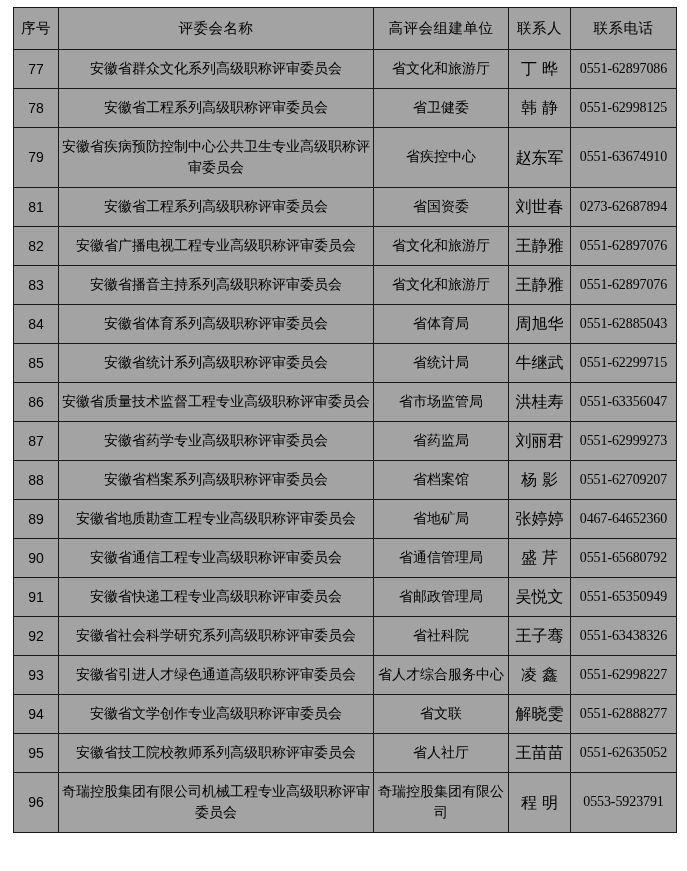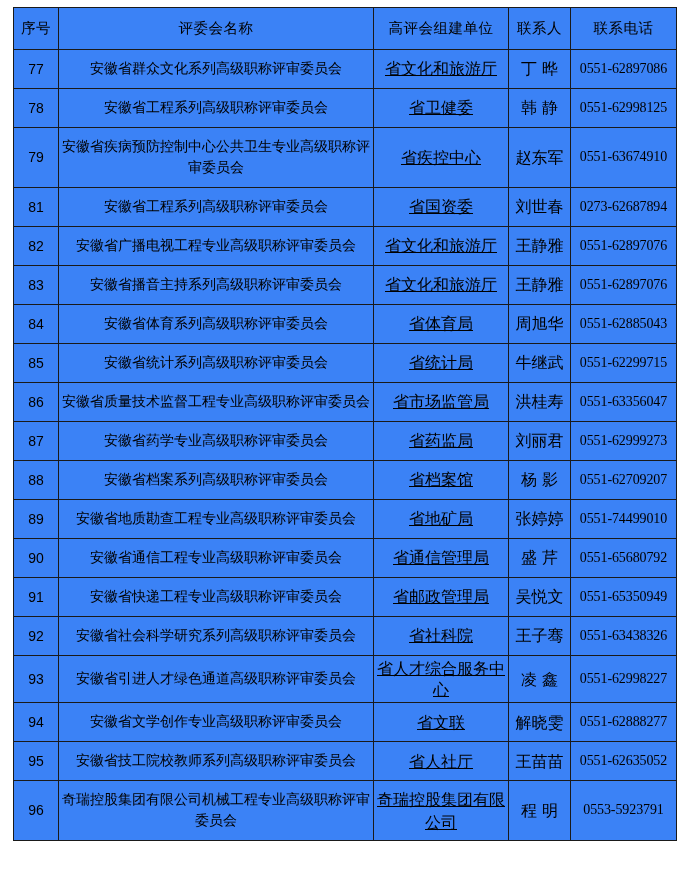--- a/index.html
+++ b/index.html
@@ -21,21 +21,21 @@
     background: #ffffff;
     box-sizing: border-box;
   }
   table.committee-table {
     position: absolute;
     left: 13px;
     top: 7px;
     width: 663px;
     border-collapse: collapse;
     table-layout: fixed;
-    background: #3b82f6;
+    background: #a3a3a3;
     padding-left: 8px;
   }
   table.committee-table td,
   table.committee-table th {
     border: 1px solid #1a1a1a;
     padding: 2px 3px;
     text-align: center;
     vertical-align: middle;
     line-height: 1.32;
     font-weight: normal;
@@ -61,22 +61,21 @@
   }
   tbody td.seq {
     font-family: Liberation Sans, sans-serif;
     font-size: 14px;
   }
   tbody td.name {
     font-size: 14px;
     font-family: Liberation Serif, serif;
   }
   tbody td.unit {
-    font-size: 16px;
-    text-decoration: underline;
+    font-size: 14px;
   }
   tbody td.person {
     font-size: 16px;
   }
   tbody td.phone {
     font-family: Liberation Serif, serif;
     font-size: 14px;
     letter-spacing: -0.1px;
   }
   
@@ -185,21 +184,21 @@
           <td class="name">安徽省档案系列高级职称评审委员会</td>
           <td class="unit">省档案馆</td>
           <td class="person spaced">杨影</td>
           <td class="phone">0551-62709207</td>
         </tr>
         <tr>
           <td class="seq">89</td>
           <td class="name">安徽省地质勘查工程专业高级职称评审委员会</td>
           <td class="unit">省地矿局</td>
           <td class="person">张婷婷</td>
-          <td class="phone">0551-74499010</td>
+          <td class="phone">0467-64652360</td>
         </tr>
         <tr>
           <td class="seq">90</td>
           <td class="name">安徽省通信工程专业高级职称评审委员会</td>
           <td class="unit">省通信管理局</td>
           <td class="person spaced">盛芹</td>
           <td class="phone">0551-65680792</td>
         </tr>
         <tr>
           <td class="seq">91</td>

